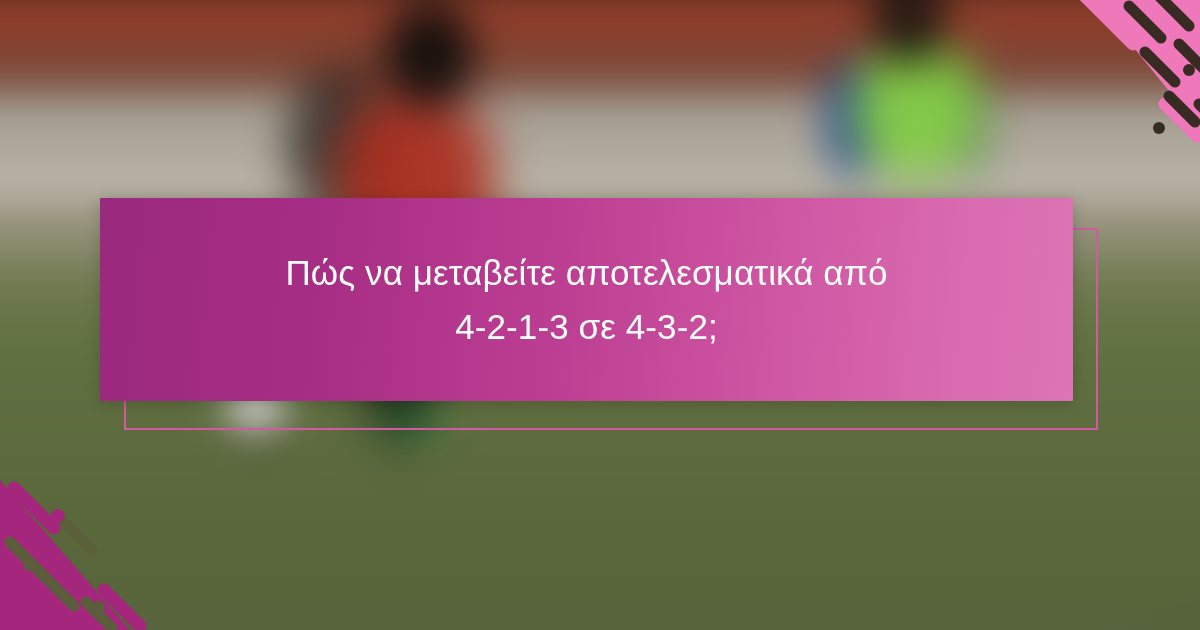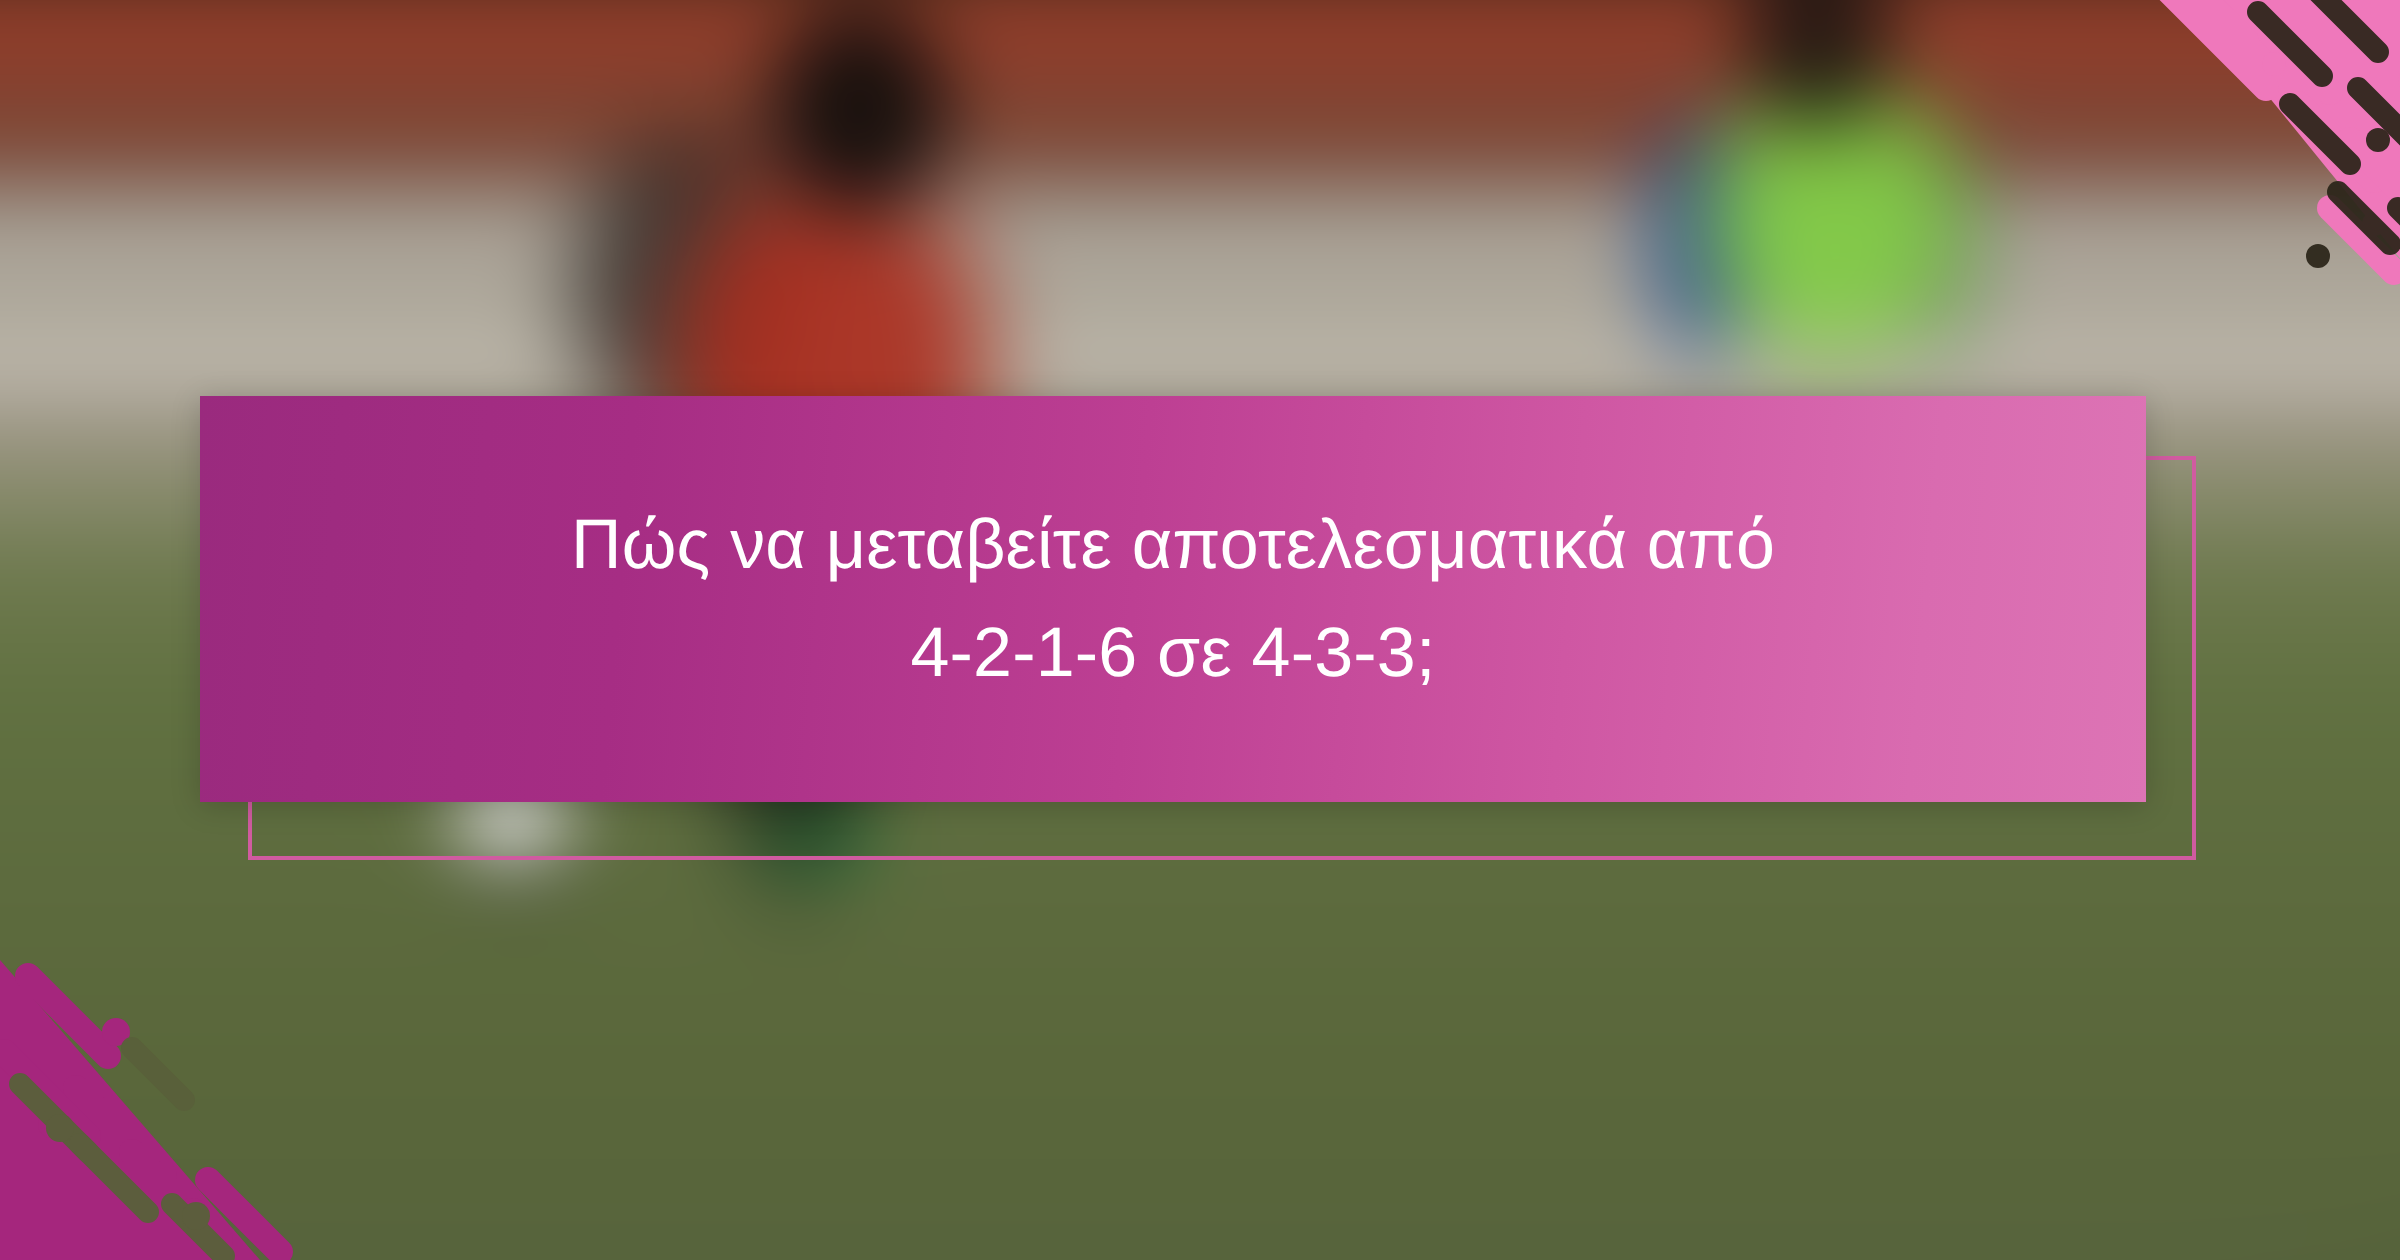--- a/index.html
+++ b/index.html
@@ -184,17 +184,17 @@
       <circle cx="30" cy="84" r="7" stroke="none" fill="#59603a"></circle>
       <circle cx="98" cy="128" r="7" stroke="none" fill="#59603a"></circle>
     </g>
   </svg>
 
   <div class="frame-outline"></div>
 
   <div class="card">
     <div class="card-title">
       <span class="ln">Πώς να μεταβείτε αποτελεσματικά από</span>
-      <span class="ln">4-2-1-6 σε 4-3-3;</span>
+      <span class="ln">4-2-1-3 σε 4-3-2;</span>
     </div>
   </div>
 
 </div>
 
 </body></html>

